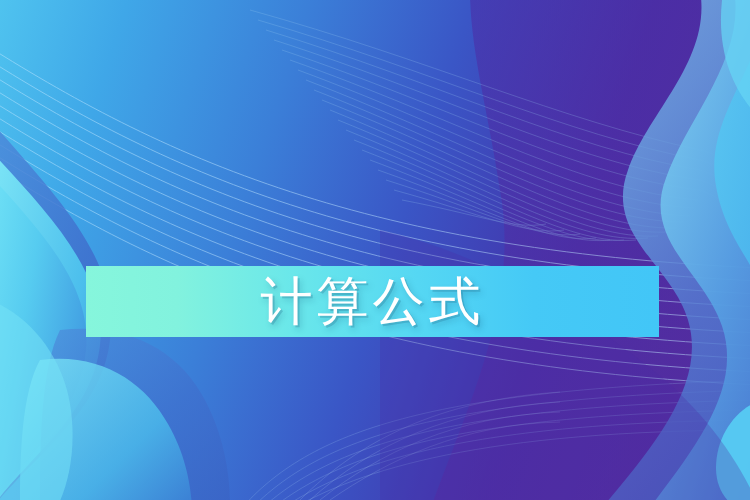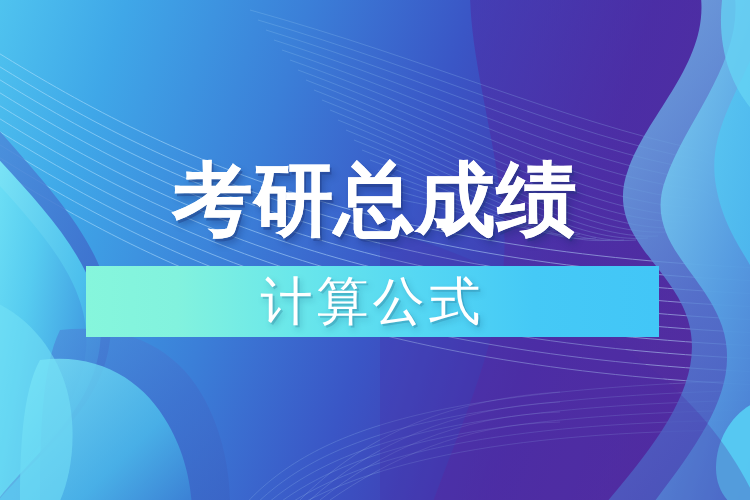--- a/index.html
+++ b/index.html
@@ -245,18 +245,17 @@
 
       <path d="M 380 230 C 470 250 560 300 640 360 C 700 404 740 460 760 510 L 380 510 Z" fill="#4a2aa6" opacity="0.28"></path>
 
     </g>
   </svg>
 
   <div class="content">
 
     <div id="subtitle-band"></div>
 
-    <div id="title">考研总成绩</div>
 
     <div id="subtitle">计算公式</div>
 
   </div>
 </div>
 
 </body></html>

